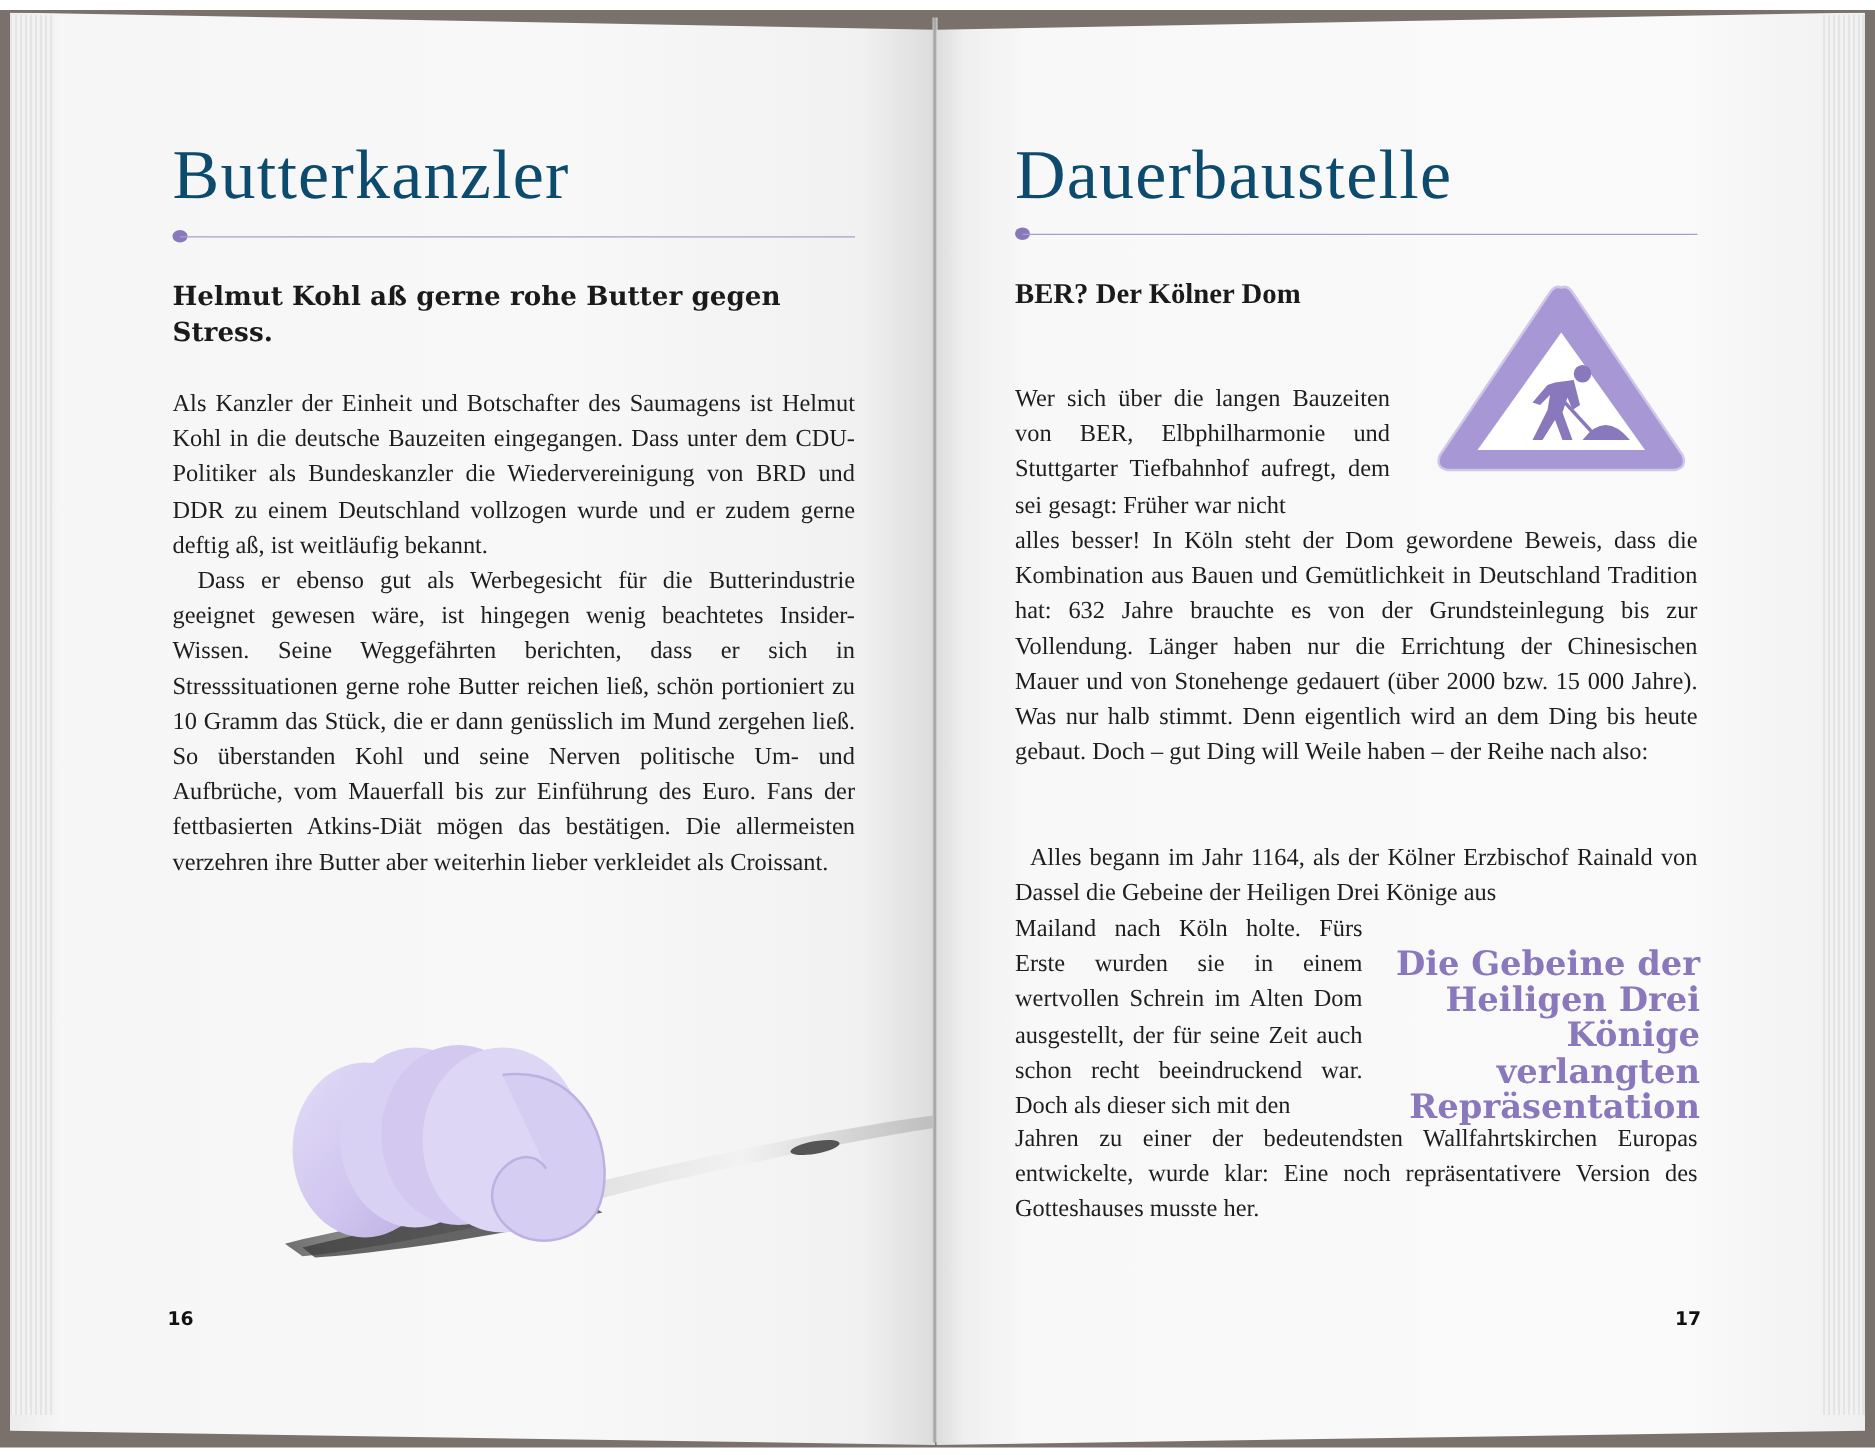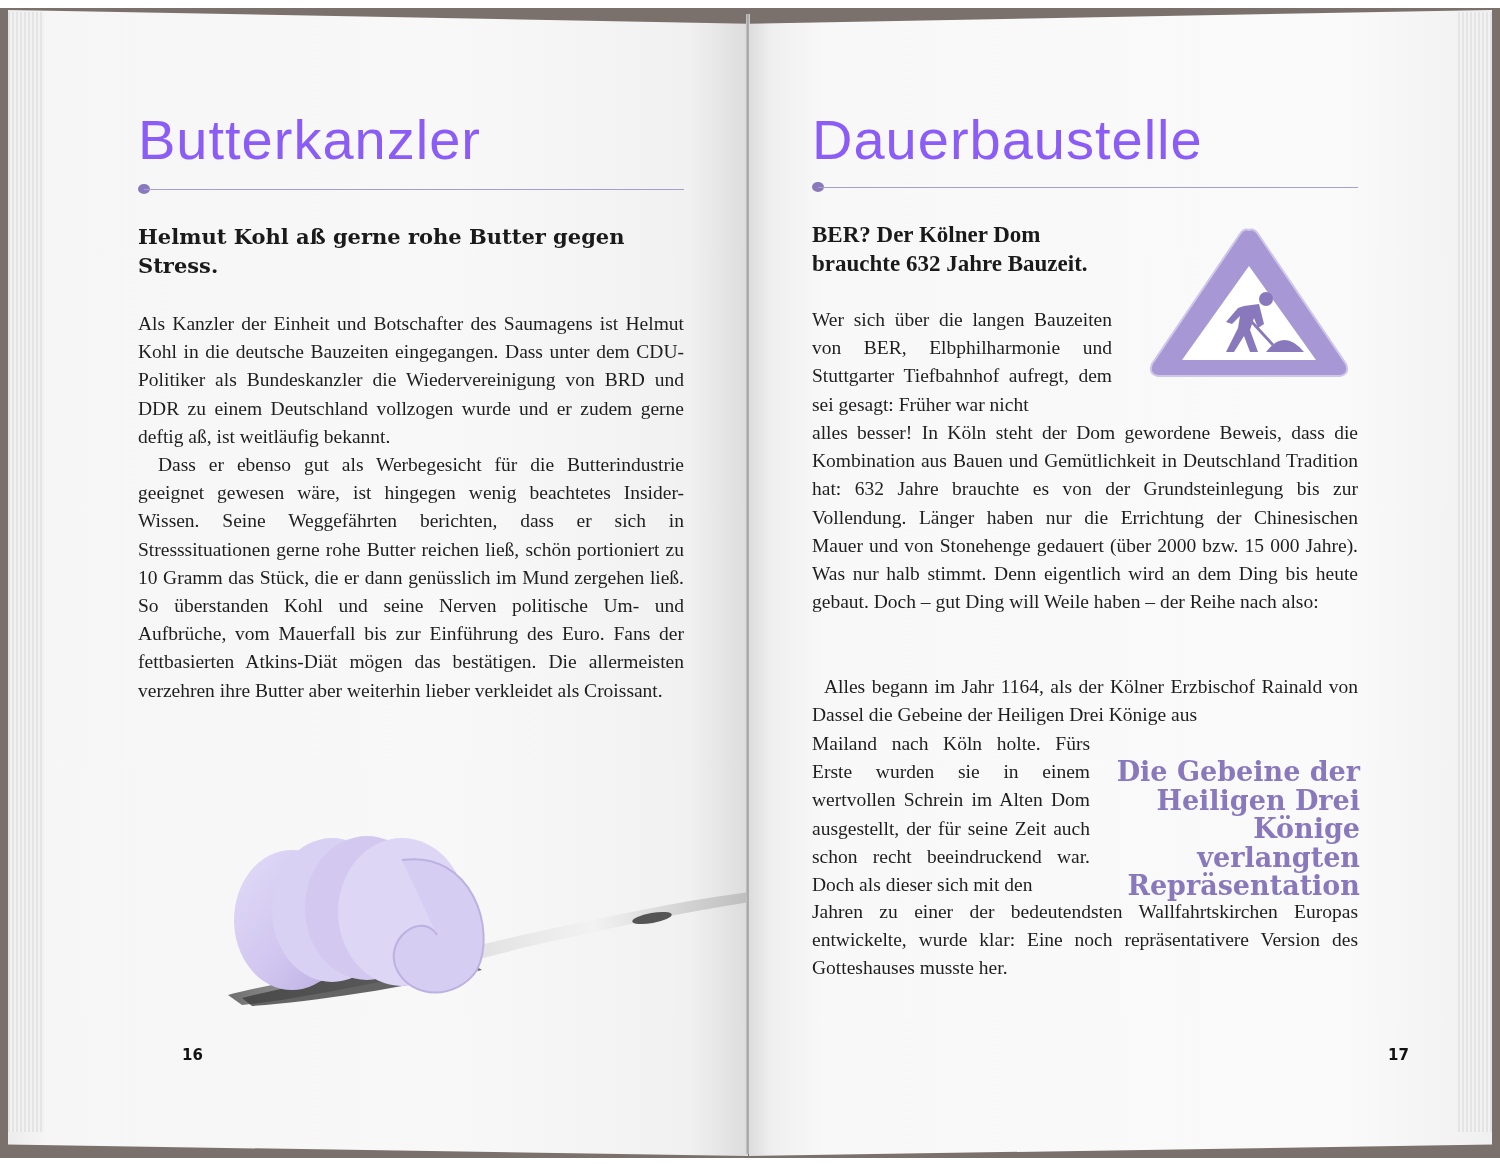--- a/index.html
+++ b/index.html
@@ -33,22 +33,22 @@
     }
     .edge-stack-right {
       position: absolute; right: 8px; top: 12px; width: 36px; height: 1120px;
       background: repeating-linear-gradient(to right, #f2f2f2 0 2px, #e4e4e4 2px 4px);
     }
     .gutter {
       position: absolute; left: 746px; top: 14px; width: 4px; height: 1140px;
       background: linear-gradient(to right, #c9c9c9, #9e9e9e, #d8d8d8);
     }
     .title {
-      position: absolute; font-family: Liberation Sans, sans-serif; font-weight: 400;
-      color: #8b5cf6; font-size: 56px; letter-spacing: 1px; line-height: 1;
+      position: absolute; font-family: Liberation Serif, serif; font-weight: 400;
+      color: #0c4a6e; font-size: 56px; letter-spacing: 1px; line-height: 1;
     }
     .rule {
       position: absolute; height: 1px; background: #a99dcc;
     }
     .rule-dot {
       position: absolute; width: 12px; height: 10px; border-radius: 50%; background: #8a78bd;
     }
     .lead {
       position: absolute; font-family: "DejaVu Serif", serif; font-weight: bold; color: #1a1a1a;
       font-size: 21px; line-height: 29px;
@@ -57,21 +57,21 @@
       position: absolute; font-family: "Liberation Serif", serif; color: #1e1e1e;
       font-size: 19.5px; line-height: 28.2px; text-align: justify;
     }
     .body-text p { margin: 0; }
     .body-text p.indent { text-indent: 20px; }
     .pullquote {
       position: absolute; font-family: "DejaVu Serif", serif; font-weight: bold; color: #8a78bd;
       font-size: 27px; line-height: 28.5px; text-align: right;
     }
     .page-number {
-      position: absolute; font-family: "DejaVu Sans", sans-serif; font-weight: bold; font-size: 15px; color: #111; margin-left: 48px;
+      position: absolute; font-family: "DejaVu Sans", sans-serif; font-weight: bold; font-size: 15px; color: #111;
     }
     .illustration { position: absolute; }
   </style>
 </head>
 <body>
 
 <div class="cover"></div>
 <div class="cover-top-gap"></div>
 
 <div class="page page-left"></div>
@@ -120,21 +120,20 @@
 
 <div class="page page-right"></div>
 <div class="edge-stack-right"></div>
 
 <div class="title" style="left:812px; top:112px;">Dauerbaustelle</div>
 <div class="rule-dot" style="left:812px; top:182px;"></div>
 <div class="rule" style="left:818px; top:187px; width:540px;"></div>
 
 <div class="lead" style="left:812px; top:220px; width:320px; font-family:'Liberation Serif', serif; font-size:23px;">
   <div>BER? Der Kölner Dom</div>
-  <div>brauchte 632 Jahre Bauzeit.</div>
 </div>
 
 <svg class="illustration" style="left:1146px; top:224px;" width="206" height="156" viewBox="0 0 206 156">
   <path d="M103 6 Q 108 4 112 10 L 200 140 Q 204 150 194 152 L 12 152 Q 2 150 6 140 L 94 10 Q 98 4 103 6 Z" fill="#a797d4" stroke="#cfc6ea" stroke-width="2"></path>
   <path d="M103 42 L 170 136 L 36 136 Z" fill="#ffffff"></path>
   <g fill="#8a78bd">
     <circle cx="120" cy="75" r="7"></circle>
     <path d="M98 82 L 113 80 L 118 100 L 112 104 L 108 94 L 104 106 L 112 128 L 104 128 L 98 112 L 88 128 L 80 128 L 92 104 L 94 92 L 86 100 L 80 98 L 92 84 Z"></path>
     <path d="M106 96 L 128 120 L 126 122 L 104 98 Z"></path>
     <path d="M120 128 Q 138 104 158 128 Z"></path>

